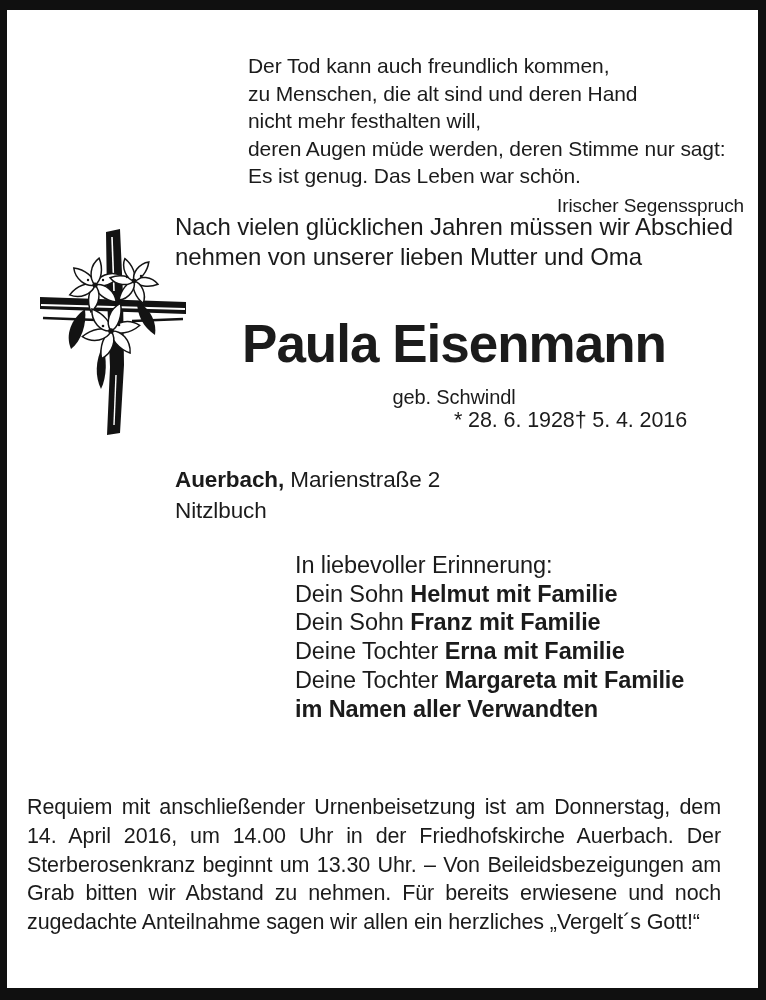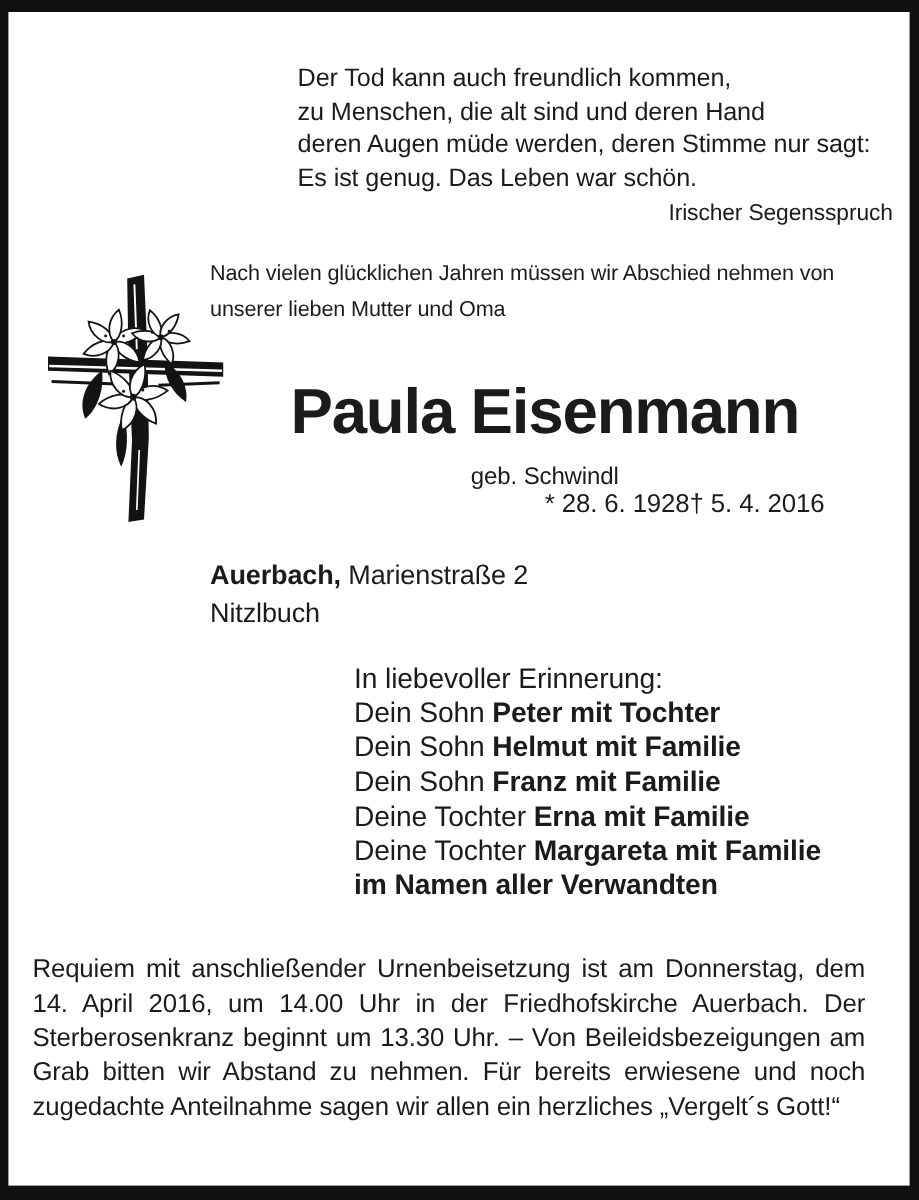--- a/index.html
+++ b/index.html
@@ -27,21 +27,21 @@
 
   
   .quote      { left: 241px; top: 42px; width: 496px; font-size: 21px; line-height: 27.5px; }
   .quote-line { white-space: nowrap; }
   .quote-attr { margin-top: 5px; text-align: right; font-size: 19px; line-height: 22px; }
 
   
   .cross-wrap { left: 30px; top: 215px; width: 152px; height: 214px; }
 
   
-  .intro   { left: 168px; top: 202px; width: 568px; font-size: 18px; line-height: 30px; }
+  .intro   { left: 168px; top: 202px; width: 568px; font-size: 24px; line-height: 30px; }
   .name    { left: 168px; top: 306px; width: 558px; text-align: center;
              font-size: 53px; font-weight: bold; letter-spacing: -1px; line-height: 56px; }
   .maiden  { left: 168px; top: 376px; width: 558px; text-align: center; font-size: 20px; }
   .dates   { left: 168px; top: 398px; width: 558px; box-sizing: border-box;
              padding: 0 46px 0 38px; display: flex; justify-content: flex-end;
              font-size: 21.5px; }
   .address { left: 168px; top: 455px; font-size: 22.5px; line-height: 30.5px; }
   .address .b { font-weight: bold; }
 
   
@@ -54,20 +54,21 @@
 </style>
 </head>
 <body>
 
 <div class="page">
   <div class="inner">
 
     <div class="abs quote">
       <div class="quote-line">Der Tod kann auch freundlich kommen,</div>
       <div class="quote-line">zu Menschen, die alt sind und deren Hand</div>
+      <div class="quote-line">nicht mehr festhalten will,</div>
       <div class="quote-line">deren Augen müde werden, deren Stimme nur sagt:</div>
       <div class="quote-line">Es ist genug. Das Leben war schön.</div>
       <div class="quote-attr">Irischer Segensspruch</div>
     </div>
 
     <div class="abs cross-wrap">
       <svg width="152" height="214" viewBox="0 0 152 214" xmlns="http://www.w3.org/2000/svg" aria-hidden="true">
 
         <path d="M69,7 L83,4 L86,70 L87,140 L83,208 L70,210 L73,142 L70,72 Z" fill="#131313"></path>
         <path d="M75,12 L77,66" stroke="#ffffff" stroke-width="1.6" fill="none"></path>
@@ -132,21 +133,20 @@
       <span>† 5. 4. 2016</span>
     </div>
 
     <div class="abs address">
       <div><span class="b">Auerbach,</span> <span>Marienstraße 2</span></div>
       <div>Nitzlbuch</div>
     </div>
 
     <div class="abs mourners">
       <div>In liebevoller Erinnerung:</div>
-      <div><span>Dein Sohn</span> <span class="b">Peter mit Tochter</span></div>
       <div><span>Dein Sohn</span> <span class="b">Helmut mit Familie</span></div>
       <div><span>Dein Sohn</span> <span class="b">Franz mit Familie</span></div>
       <div><span>Deine Tochter</span> <span class="b">Erna mit Familie</span></div>
       <div><span>Deine Tochter</span> <span class="b">Margareta mit Familie</span></div>
       <div class="b">im Namen aller Verwandten</div>
     </div>
 
     <div class="abs funeral">Requiem mit anschließender Urnenbeisetzung ist am Donnerstag, dem 14. April 2016, um 14.00 Uhr in der Friedhofskirche Auerbach. Der Sterberosenkranz beginnt um 13.30 Uhr. – Von Beileidsbezeigungen am Grab bitten wir Abstand zu nehmen. Für bereits erwiesene und noch zugedachte Anteilnahme sagen wir allen ein herzliches „Vergelt´s Gott!“</div>
 
   </div>

